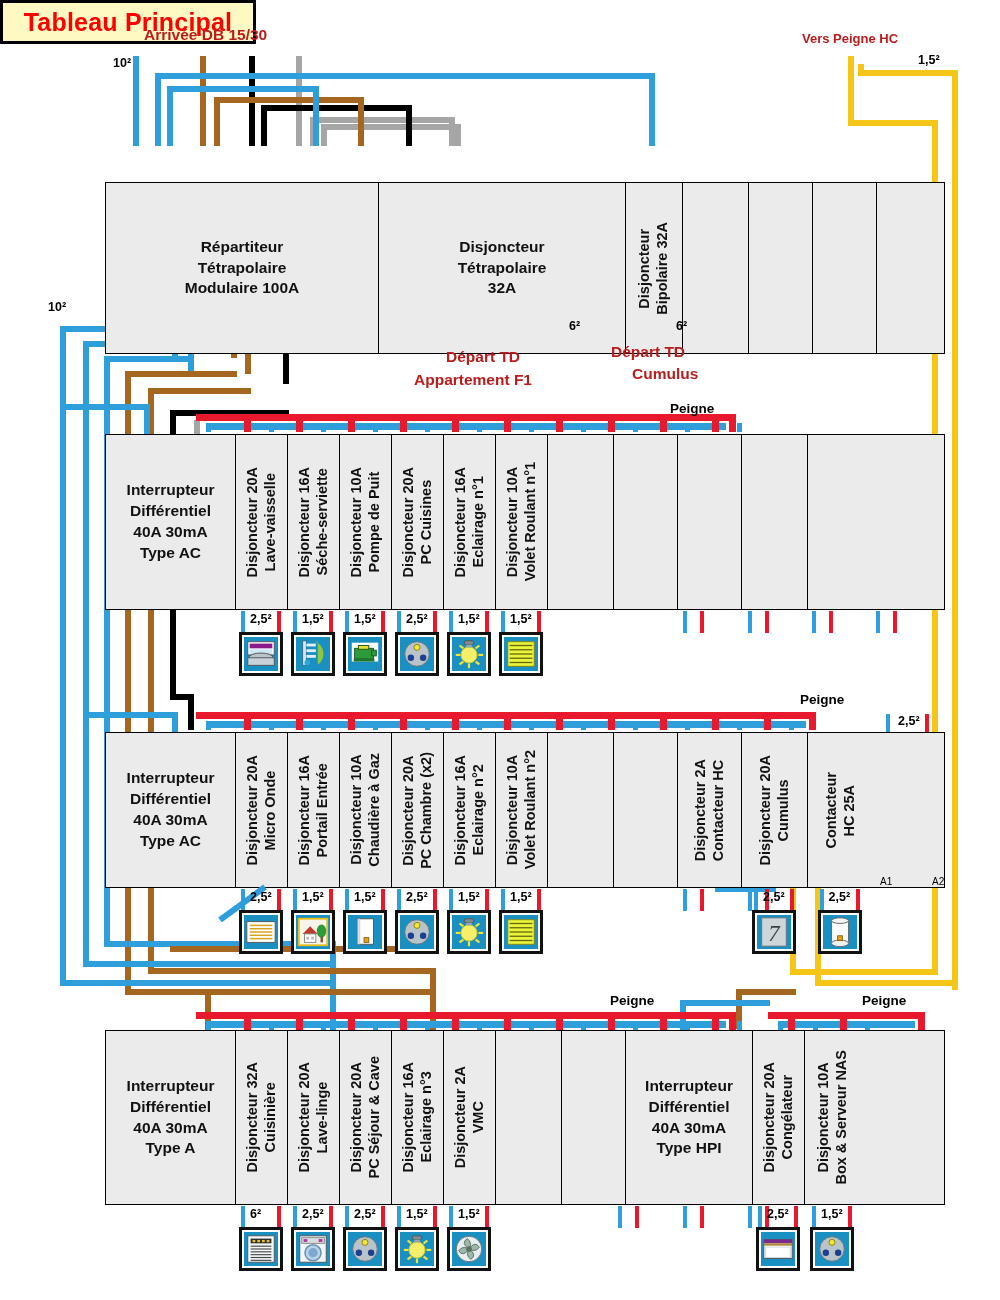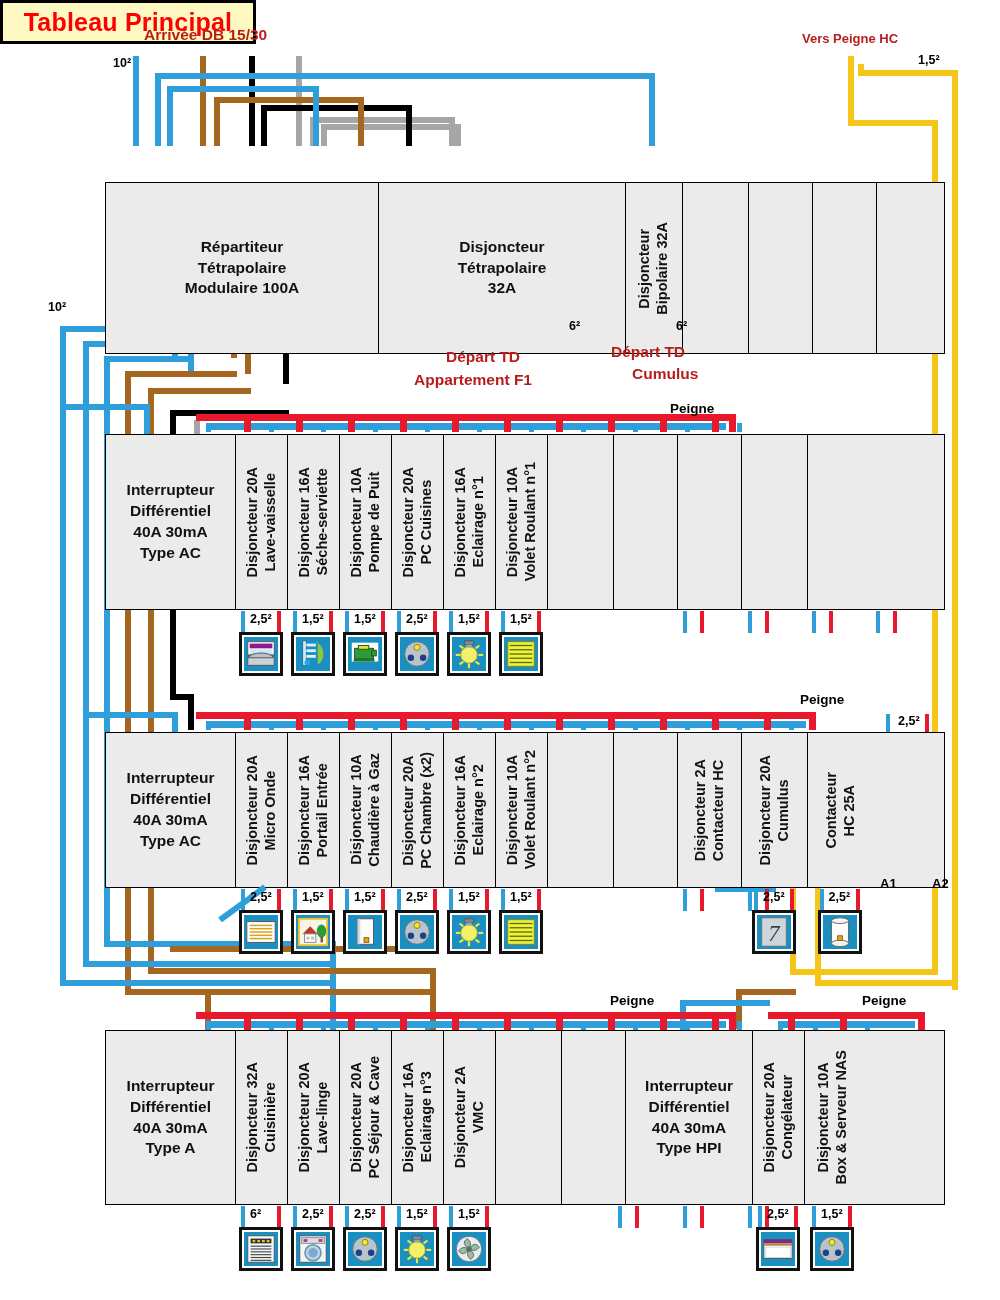--- a/index.html
+++ b/index.html
@@ -44,21 +44,21 @@
   .peigne .bar-red{position:absolute;left:0;top:0;height:7px;background:#e8192c;width:100%;}
   .peigne .bar-blue{position:absolute;left:10px;top:9px;height:7px;background:#2f9fdc;}
   .peigne .tooth-red{position:absolute;width:7px;background:#e8192c;top:0;}
   .peigne .tooth-blue{position:absolute;width:5px;background:#2f9fdc;top:9px;}
 
   
   .devicon{position:absolute;width:44px;height:44px;border:3px solid #111;
     background:#ffffff;box-sizing:border-box;z-index:22;padding:2px;}
   .devicon .inner{width:100%;height:100%;background:#1a8fc1;position:relative;overflow:hidden;}
 
-  .term{position:absolute;font-size:13px;font-weight:bold;z-index:27;}
+  .term{position:absolute;font-size:10px;font-weight:normal;z-index:27;}
 </style>
 </head>
 <body>
 
 <div>
 
   <div class="w blue" style="left:133px;top:56px;width:6px;height:90px;"></div>
   <div class="w blue" style="left:155px;top:73px;width:6px;height:73px;"></div>
   <div class="w blue" style="left:167px;top:86px;width:6px;height:60px;"></div>
   <div class="w brown" style="left:200px;top:56px;width:6px;height:90px;"></div>

